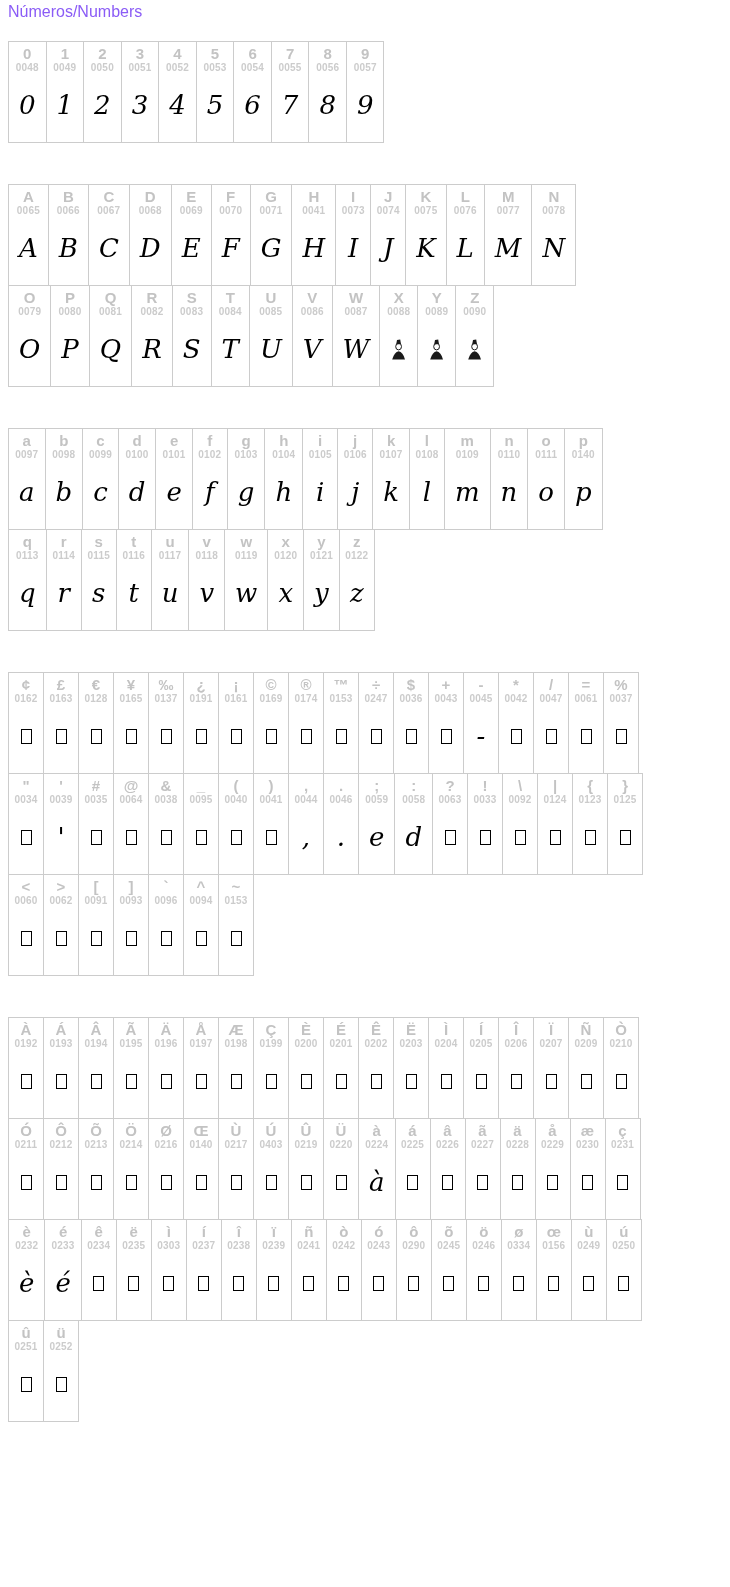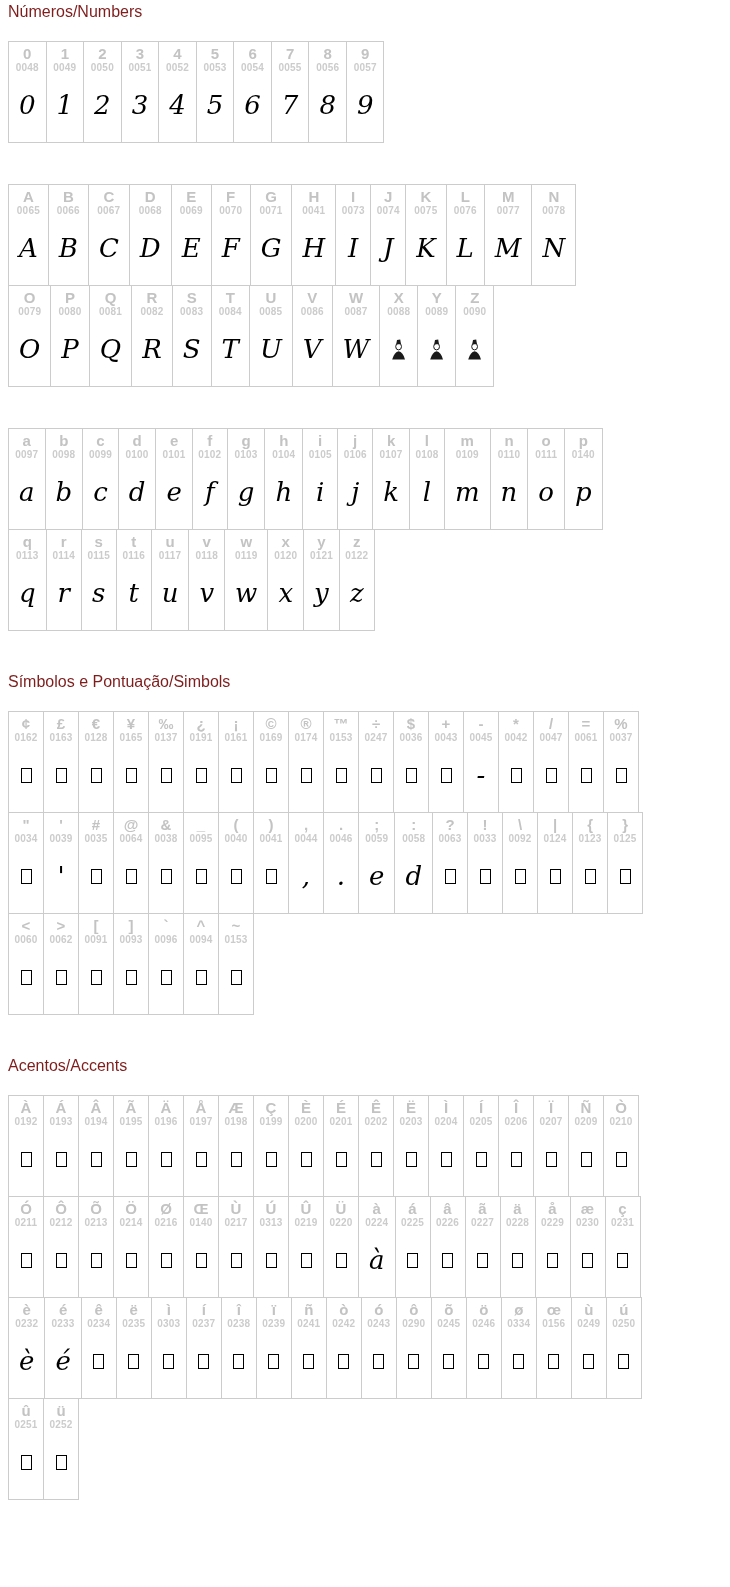--- a/index.html
+++ b/index.html
@@ -2,21 +2,21 @@
 <html><head>
 <meta charset="utf-8">
 <style>
   html,body{margin:0;padding:0;background:#ffffff;}
   body{width:730px;font-family:"Liberation Sans",sans-serif;}
   .page{padding:2px 8px 24px 8px;}
   .section{margin-bottom:41px;}
   .section:last-child{margin-bottom:0;}
   .heading{
     font-family:"Liberation Sans",sans-serif;
-    font-size:16px;font-weight:400;color:#7f1d1d;
+    font-size:16px;font-weight:400;color:#8b5cf6;
     margin:0 0 19px 0;line-height:20px;
   }
   .table{display:block;}
   .row{display:flex;align-items:flex-start;}
   .cell{
     box-sizing:border-box;
     border:1px solid #cccccc;
     min-width:36px;height:102px;
     display:flex;flex-direction:column;align-items:center;
     padding:3px 2px 6px 2px;
@@ -518,21 +518,20 @@
               <div class="ref">z</div>
               <div class="code">0122</div>
               <div class="glyph">
                 <span class="hand">z</span>
               </div>
             </div>
           </div>
         </div>
       </section>
       <section class="section">
-        <h2 class="heading">Símbolos e Pontuação/Simbols</h2>
         <div class="table">
           <div class="row">
             <div class="cell">
               <div class="ref">¢</div>
               <div class="code">0162</div>
               <div class="glyph">
                 <span class="tofu"></span>
               </div>
             </div>
             <div class="cell">
@@ -830,21 +829,20 @@
               <div class="ref">~</div>
               <div class="code">0153</div>
               <div class="glyph">
                 <span class="tofu"></span>
               </div>
             </div>
           </div>
         </div>
       </section>
       <section class="section">
-        <h2 class="heading">Acentos/Accents</h2>
         <div class="table">
           <div class="row">
             <div class="cell">
               <div class="ref">À</div>
               <div class="code">0192</div>
               <div class="glyph">
                 <span class="tofu"></span>
               </div>
             </div>
             <div class="cell">
@@ -1012,21 +1010,21 @@
             </div>
             <div class="cell">
               <div class="ref">Ù</div>
               <div class="code">0217</div>
               <div class="glyph">
                 <span class="tofu"></span>
               </div>
             </div>
             <div class="cell">
               <div class="ref">Ú</div>
-              <div class="code">0313</div>
+              <div class="code">0403</div>
               <div class="glyph">
                 <span class="tofu"></span>
               </div>
             </div>
             <div class="cell">
               <div class="ref">Û</div>
               <div class="code">0219</div>
               <div class="glyph">
                 <span class="tofu"></span>
               </div>

